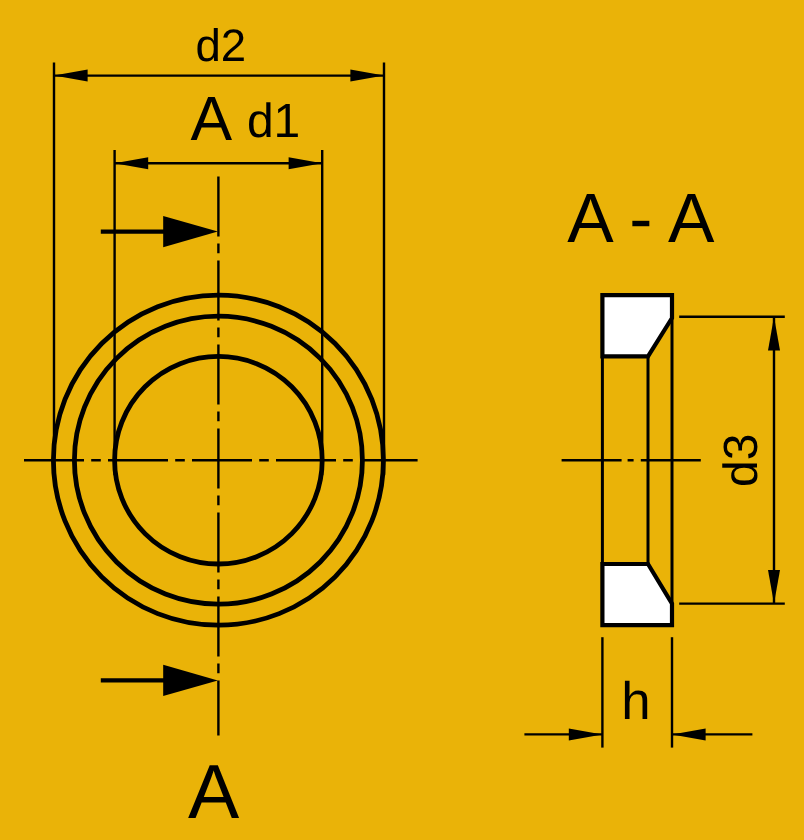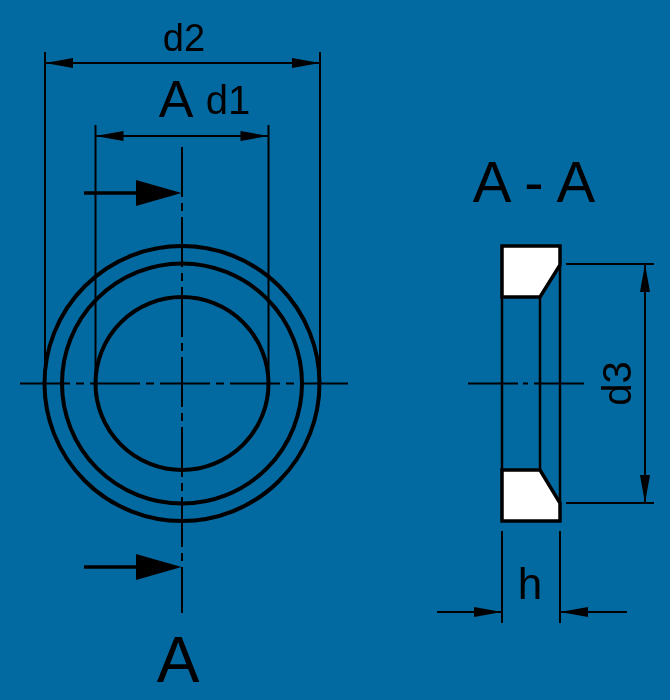--- a/index.html
+++ b/index.html
@@ -4,21 +4,21 @@
 <style>
   html, body {
     margin: 0;
     padding: 0;
     background: #ffffff;
   }
   .stage {
     position: relative;
     width: 670px;
     height: 700px;
-    background: #0369a1;
+    background: #eab308;
     overflow: hidden;
   }
   svg text {
     font-family: "Liberation Sans", "DejaVu Sans", sans-serif;
     fill: #000000;
   }
   .thick { stroke: #000000; stroke-width: 4; fill: none; }
   .outline { stroke: #000000; stroke-width: 3.5; fill: #ffffff; }
   .thin { stroke: #000000; stroke-width: 2; fill: none; }
   .medium { stroke: #000000; stroke-width: 2.5; fill: none; }

